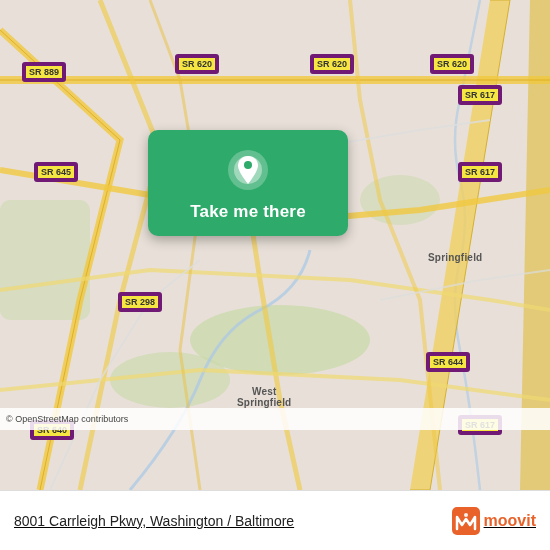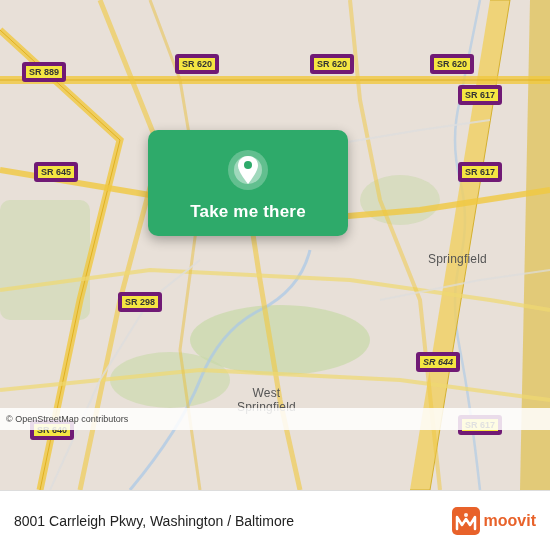--- a/index.html
+++ b/index.html
@@ -83,20 +83,21 @@
       bottom: 0;
       left: 0;
       width: 550px;
       height: 60px;
       background: white;
       display: flex;
       align-items: center;
       justify-content: space-between;
       padding: 0 14px;
       border-top: 1px solid #ddd;
+      text-decoration: underline;
     }
 
     #address-text {
       font-size: 14px;
       color: #222;
       font-weight: 500;
     }
 
     #moovit-logo {
       display: flex;
@@ -123,23 +124,23 @@
       border-radius: 3px;
       font-size: 9px;
       font-weight: bold;
       color: #333;
       padding: 1px 3px;
       white-space: nowrap;
     }
 
     .city-label {
       position: absolute;
-      font-size: 12px;
+      font-size: 10px;
       color: #555;
-      font-weight: 400;
+      font-weight: 700;
       letter-spacing: 0.2px;
     }
   </style>
 </head>
 <body>
 
 <div id="map-container">
 
   <svg id="map-svg" viewBox="0 0 550 490" xmlns="http://www.w3.org/2000/svg">
 
@@ -181,21 +182,21 @@
     <path d="M 380 300 L 480 280 L 550 270" stroke="#ddd" stroke-width="2" fill="none" opacity="0.7"></path>
   </svg>
 
   <div class="route-badge" style="left:22px; top:62px;">SR 889</div>
   <div class="route-badge" style="left:175px; top:54px;">SR 620</div>
   <div class="route-badge" style="left:310px; top:54px;">SR 620</div>
   <div class="route-badge" style="left:430px; top:54px;">SR 620</div>
   <div class="route-badge" style="left:34px; top:162px;">SR 645</div>
   <div class="route-badge" style="left:458px; top:162px;">SR 617</div>
   <div class="route-badge" style="left:118px; top:292px;">SR 298</div>
-  <div class="route-badge" style="left:416px; top:352px;font-style:italic;">SR 644</div>
+  <div class="route-badge" style="left:426px; top:352px;">SR 644</div>
   <div class="route-badge" style="left:458px; top:415px;">SR 617</div>
   <div class="route-badge" style="left:30px; top:420px;">SR 640</div>
   <div class="route-badge" style="left:458px; top:85px;">SR 617</div>
 
   <div class="city-label" style="left:428px; top:252px;">Springfield</div>
   <div class="city-label" style="left:237px; top:386px; text-align:center;">West<br>Springfield</div>
 
   <div id="location-card">
 
     <svg id="pin-icon" viewBox="0 0 44 44" xmlns="http://www.w3.org/2000/svg">

